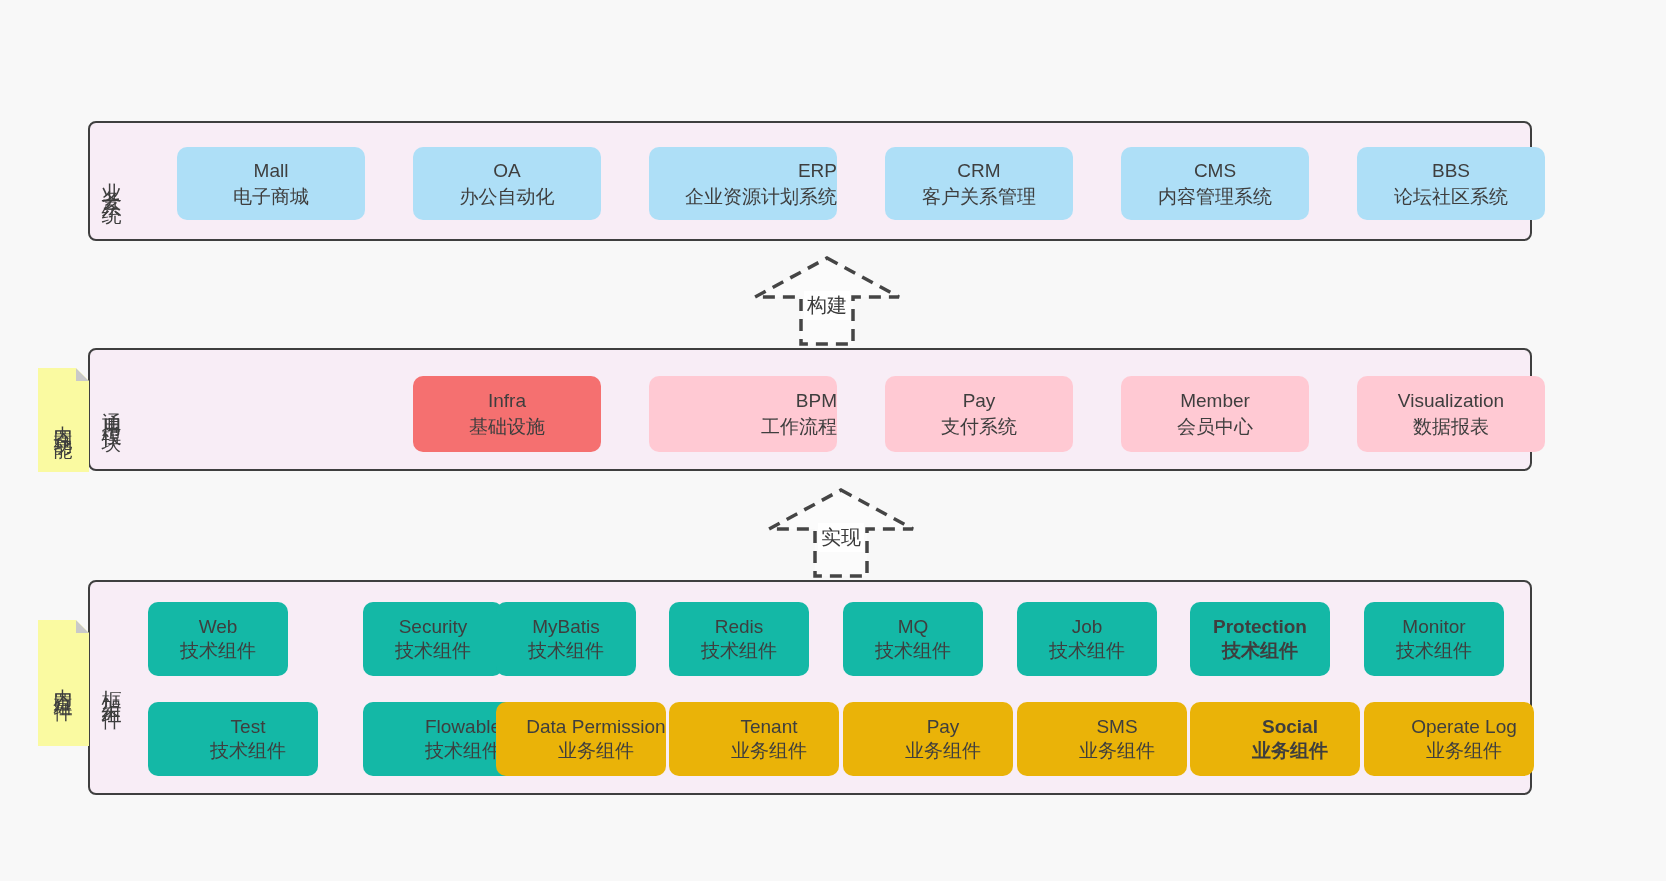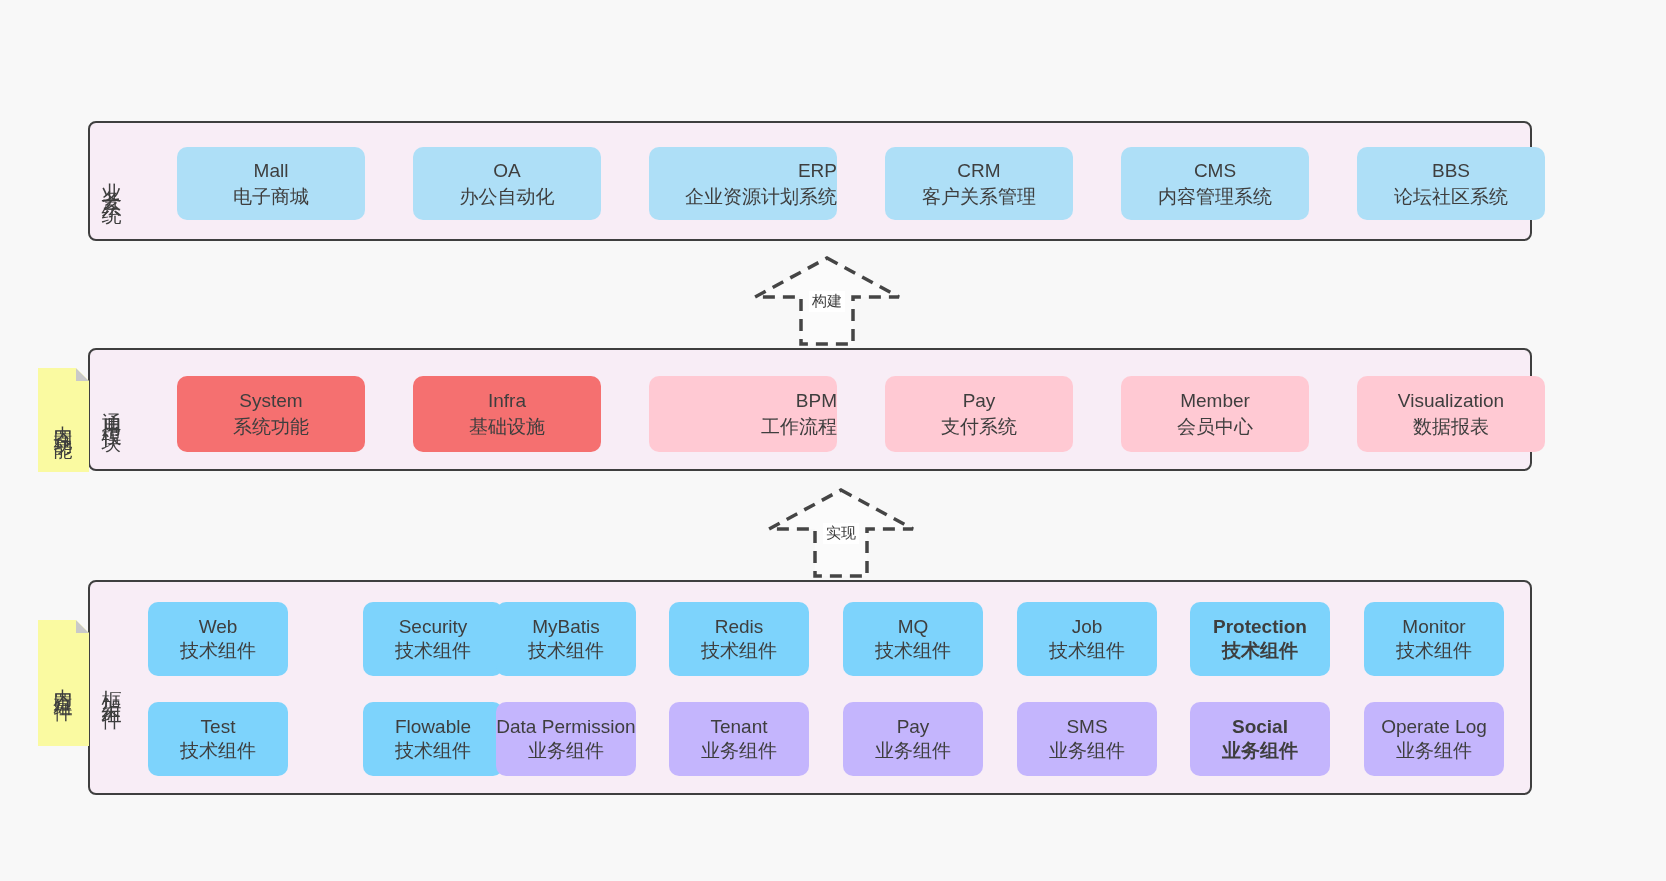--- a/index.html
+++ b/index.html
@@ -39,27 +39,27 @@
     align-items:center; justify-content:center;
     text-align:center;
     font-size:19px; line-height:26px;
     color:#3e3e3e;
   }
   .w-lg { width:188px; height:73px;margin-left:29px; }
   .w-sm { width:140px; height:74px; line-height:24px; }
   .layer-1 .box { top:24px; }
   .layer-2 .box { top:26px; height:76px; }
   .layer-3 .row-1 { top:20px; }
-  .layer-3 .row-2 { top:120px; }
+  .layer-3 .row-2 { top:120px;padding-left:30px; }
 
   .blue   { background:#aedff7; }
   .red    { background:#f57070; }
   .pink   { background:#ffc9d3; }
-  .green  { background:#7dd3fc; }
-  .lgreen { background:#c4b5fd; }
+  .green  { background:#14b8a6; }
+  .lgreen { background:#eab308; }
 
   
   .c1 { left:58px; }  .c2 { left:294px; } .c3 { left:530px;align-items:flex-end; }
   .c4 { left:766px; } .c5 { left:1002px; } .c6 { left:1238px; }
   
   .k1 { left:58px; }   .k2 { left:232px;margin-left:41px; }  .k3 { left:406px; }  .k4 { left:579px; }
   .k5 { left:753px; }  .k6 { left:927px; }  .k7 { left:1100px;font-weight:bold; } .k8 { left:1274px; }
 
   
   .sticky {
@@ -83,21 +83,21 @@
 
   
   .arrow { position:absolute; width:150px; height:92px; }
   .arrow-1 { left:752px; top:255px; }
   .arrow-2 { left:766px; top:487px; }
   .arrow svg { display:block; }
   .arrow-label {
     position:absolute; left:50%; top:36px;
     transform:translateX(-50%);
     background:#ffffff;
-    font-size:15px; padding:1px 3px;
+    font-size:20px; padding:1px 3px;
     white-space:nowrap; color:#3d3d3d;
   }
 </style>
 </head>
 <body>
 
 <div class="canvas">
 
   <section class="layer layer-1">
     <div class="v-label">业务系统</div>
@@ -136,24 +136,20 @@
   </div>
 
   <div class="sticky sticky-1">
     <span class="v-text">内置功能</span>
     <span class="fold"></span>
   </div>
 
   <section class="layer layer-2">
     <div class="v-label">通用模块</div>
 
-    <div class="box w-lg red c1">
-      <span>System</span>
-      <span>系统功能</span>
-    </div>
     <div class="box w-lg red c2">
       <span>Infra</span>
       <span>基础设施</span>
     </div>
     <div class="box w-lg pink c3">
       <span>BPM</span>
       <span>工作流程</span>
     </div>
     <div class="box w-lg pink c4">
       <span>Pay</span>

